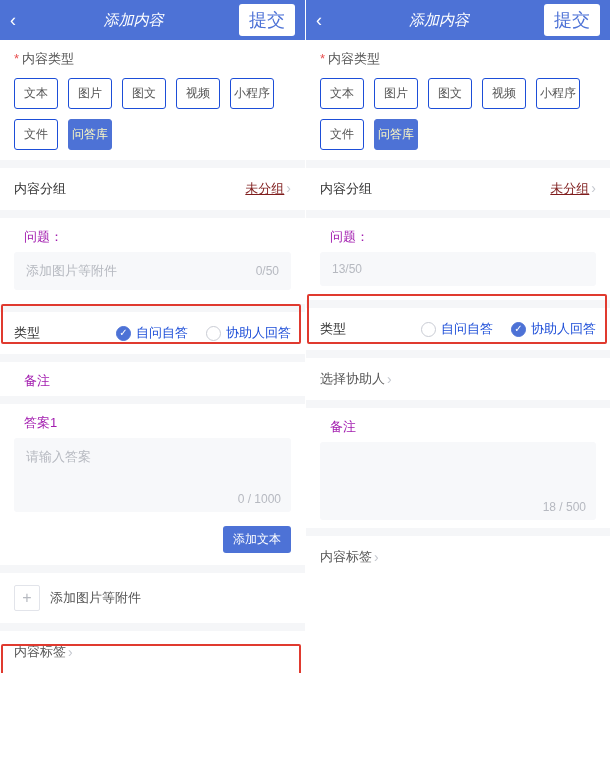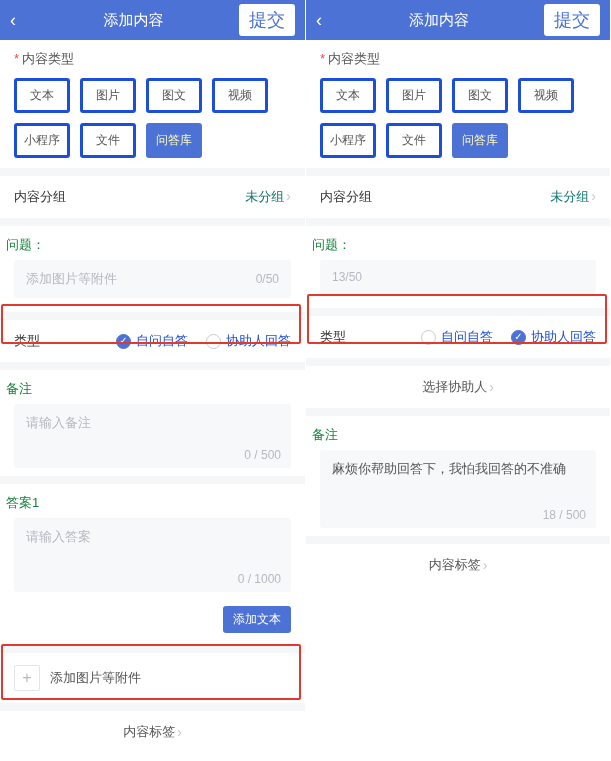--- a/index.html
+++ b/index.html
@@ -2,52 +2,52 @@
 <html><head>
 <meta charset="utf-8">
 <style>
   * { box-sizing: border-box; margin: 0; padding: 0; }
   body { font-family: -apple-system, "Helvetica Neue", Arial, "PingFang SC", "Microsoft YaHei", sans-serif; background: #fff; font-size: 13px; color: #333; }
   .wrap { display: flex; width: 611px; }
   .col { flex: 0 0 305px; border-right: 1px solid #fff; position: relative; }
   .col:first-child { flex: 0 0 306px; }
   .header { background: #4d72d6; color: #fff; display: flex; align-items: center; padding: 8px 10px; height: 40px; }
   .header .back { width: 18px; font-size: 18px; line-height: 1; }
-  .header .title { flex: 1; text-align: center; font-size: 15px; font-weight: 500; }
+  .header .title { flex: 1; text-align: center; font-size: 15px; font-weight: 500; font-style: italic; }
   .header .submit { background: #fff; color: #4d72d6; border-radius: 3px; padding: 4px 10px; font-size: 18px; }
   .section { padding: 10px 14px; background: #fff; }
   .gap { height: 8px; background: #f5f6f8; }
   .req::before { content: "*"; color: #e85050; margin-right: 3px; }
   .label-row { font-size: 13px; color: #555; margin-bottom: 10px; }
   .type-grid { display: flex; flex-wrap: wrap; gap: 10px; }
-  .type-chip { border: 3px solid #1d4ed8; border-radius: 3px; padding: 6px 0; width: 56px; text-align: center; font-size: 12px; color: #555; background: #fff; }
+  .type-chip { border: 1px solid #1d4ed8; border-radius: 3px; padding: 6px 0; width: 44px; text-align: center; font-size: 12px; color: #555; background: #fff; }
   .type-chip.active { background: #4d72d6; color: #fef9c3; border-color: #4d72d6; }
   .row-flex { display: flex; align-items: center; justify-content: space-between; padding: 12px 14px; background: #fff; }
-  .link-blue { color: #0f766e; font-size: 13px; }
+  .link-blue { color: #7f1d1d; font-size: 13px; text-decoration: underline; }
   .chev { color: #c5c8cf; font-size: 14px; margin-left: 2px; }
-  .field-label { padding: 10px 6px 6px; color: #15803d; font-size: 13px; background: #fff; }
+  .field-label { padding: 10px 24px 6px; color: #a21caf; font-size: 13px; background: #fff; }
   .input-block { margin: 0 14px; background: #f7f8fa; border-radius: 3px; padding: 10px 12px; display: flex; justify-content: space-between; align-items: center; color: #b6b9c0; font-size: 13px; }
   .input-block .val { color: #555; }
   .input-block .count { color: #b6b9c0; font-size: 12px; }
   .textarea-block { margin: 0 14px 8px; background: #f7f8fa; border-radius: 3px; padding: 10px 12px 28px; position: relative; min-height: 64px; color: #b6b9c0; font-size: 13px; }
   .textarea-block .val { color: #555; }
   .textarea-block .count { position: absolute; right: 10px; bottom: 6px; color: #b6b9c0; font-size: 12px; }
   .radio-row { display: flex; align-items: center; justify-content: space-between; padding: 12px 14px; background: #fff; }
   .radio-group { display: flex; gap: 18px; align-items: center; }
   .radio-opt { display: flex; align-items: center; gap: 5px; font-size: 13px; color: #1d4ed8; }
   .radio-dot { width: 15px; height: 15px; border-radius: 50%; border: 1px solid #c9ccd4; display: inline-flex; align-items: center; justify-content: center; }
   .radio-dot.checked { background: #4d72d6; border-color: #4d72d6; }
   .radio-dot.checked::after { content: "✓"; color: #fff; font-size: 10px; line-height: 1; }
   .hl-red { position: absolute; border: 2px solid #e03a2f; border-radius: 2px; pointer-events: none; }
   .btn-sm { display: inline-block; background: #4d72d6; color: #fff; font-size: 12px; padding: 5px 10px; border-radius: 3px; }
   .right-align { text-align: right; padding: 6px 14px 12px; }
   .attach-row { display: flex; align-items: center; gap: 10px; padding: 12px 14px; background: #fff; }
   .attach-plus { width: 26px; height: 26px; border: 1px solid #e2e4ea; display: flex; align-items: center; justify-content: center; color: #b6b9c0; font-size: 16px; border-radius: 2px; }
   .attach-text { color: #555; font-size: 13px; }
-  .simple-row { display:flex; align-items:center; justify-content:center; padding:12px 14px; background:#fff; color:#555; font-size:13px;}
+  .simple-row { display:flex; align-items:center; justify-content:flex-start; padding:12px 14px; background:#fff; color:#555; font-size:13px;}
 </style>
 </head>
 <body>
 
 <div class="wrap">
 
   <div class="col">
     <div class="header">
       <div class="back">‹</div>
       <div class="title">添加内容</div>
@@ -91,24 +91,20 @@
           </div>
         <div class="radio-opt">
             <span class="radio-dot"></span>
             <span>协助人回答</span>
           </div>
       </div>
     </div>
     <div class="gap"></div>
 
     <div class="field-label">备注</div>
-    <div class="textarea-block">
-      <span>请输入备注</span>
-      <span class="count">0 / 500</span>
-    </div>
     <div class="gap"></div>
 
     <div class="field-label">答案1</div>
     <div class="textarea-block" style="min-height:74px;">
       <span>请输入答案</span>
       <span class="count">0 / 1000</span>
     </div>
     <div class="right-align">
       <span class="btn-sm">添加文本</span>
     </div>
@@ -179,21 +175,20 @@
     <div class="gap"></div>
 
     <div class="simple-row">
       <span>选择协助人</span>
       <span class="chev">›</span>
     </div>
     <div class="gap"></div>
 
     <div class="field-label">备注</div>
     <div class="textarea-block" style="min-height:78px;">
-      <span class="val">麻烦你帮助回答下，我怕我回答的不准确</span>
       <span class="count">18 / 500</span>
     </div>
     <div class="gap"></div>
 
     <div class="simple-row">
       <span>内容标签</span>
       <span class="chev">›</span>
     </div>
 
     <div class="hl-red" style="left:1px; top:294px; width:300px; height:50px;"></div>

